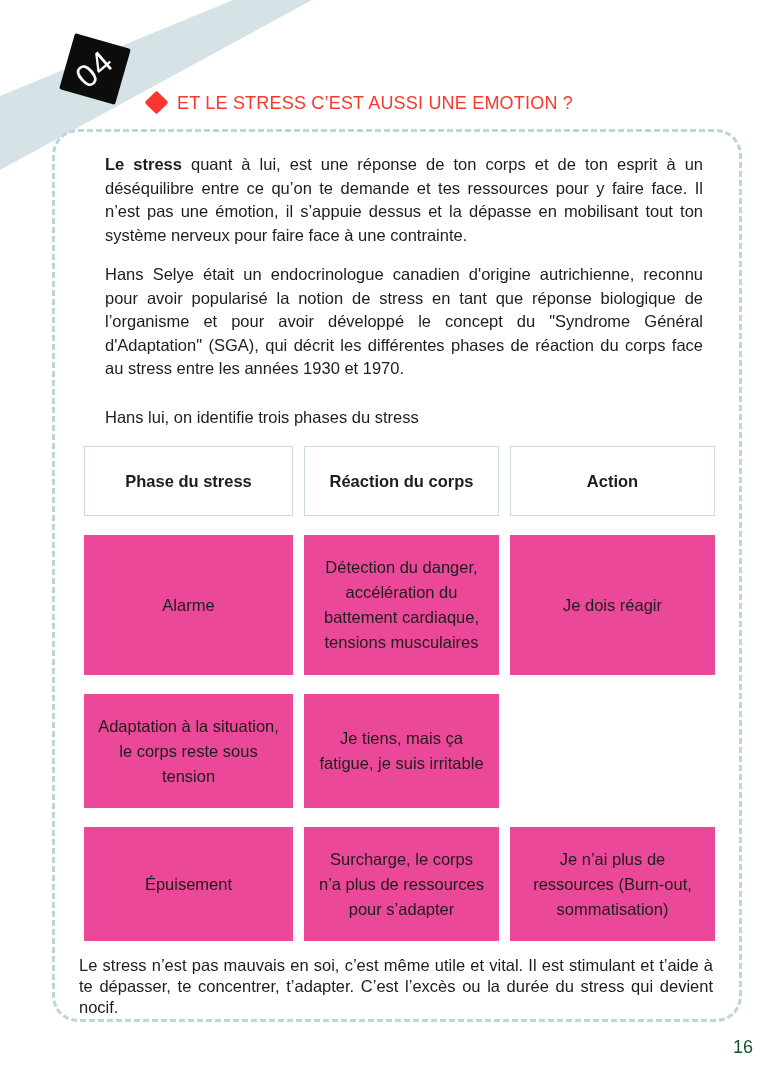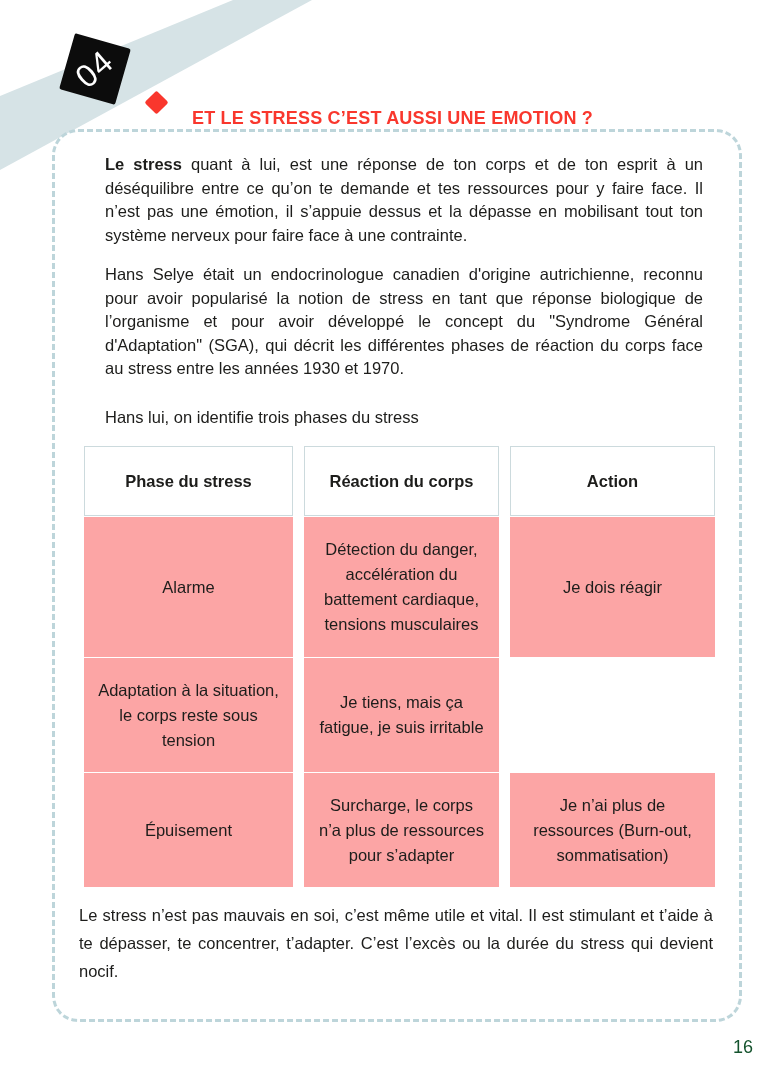--- a/index.html
+++ b/index.html
@@ -27,59 +27,59 @@
   .badge-num{
     color:#ffffff;font-size:32px;font-weight:400;letter-spacing:1px;
     transform:rotate(-57deg);
   }
   
   .diamond{
     position:absolute;left:148px;top:94px;width:17px;height:17px;
     background:#f9372d;border-radius:2px;transform:rotate(45deg);
   }
   .title{
-    position:absolute;left:177px;top:93px;margin:15px;
-    font-size:18px;font-weight:bold;color:#f9372d;letter-spacing:.2px;
+    position:absolute;left:177px;top:93px;margin:0;
+    font-size:18px;font-weight:normal;color:#f9372d;letter-spacing:.2px;
     white-space:nowrap;
   }
   
   .panel{
     position:absolute;left:52px;top:129px;width:684px;height:887px;
     border:3px dashed #bdd5da;border-radius:26px;
     z-index:1;background:transparent;
   }
   .para{
     margin:0 36px 0 50px;
     font-size:16.5px;line-height:23.5px;
     text-align:justify;
   }
   .p1{margin-top:21px;}
   .p2{margin-top:16px;}
   .p3{margin-top:25px;text-align:left;}
   .closing{
     margin:14px 26px 0 24px;
-    font-size:16.5px;line-height:28px;text-align:justify;
+    font-size:16.5px;line-height:21px;text-align:justify;
   }
   
   .tbl{
     margin:17px 12px 0 29px;width:631px;
-    display:flex;flex-direction:column;gap:1px;
+    display:flex;flex-direction:column;gap:19px;
   }
   .trow{
     display:grid;grid-template-columns:209px 195px 205px;gap:11px;
   }
   .cell{
     display:flex;align-items:center;justify-content:center;
     text-align:center;font-size:16.5px;line-height:25px;
   }
   .th{
     background:#ffffff;border:1px solid #ccdadd;
     font-weight:bold;height:70px;box-sizing:border-box;
   }
-  .td{background:#fca5a5;}
+  .td{background:#ec4899;}
   .r0 .td{height:140px;}
   .r1 .td{height:114px;}
   .r2 .td{height:114px;}
   .col-mid{padding:0 13px;}
   .col-act{padding:0 10px;}
   .page-number{
     position:absolute;left:733px;top:1037px;
     font-size:18px;color:#14532d;
   }
 </style>

